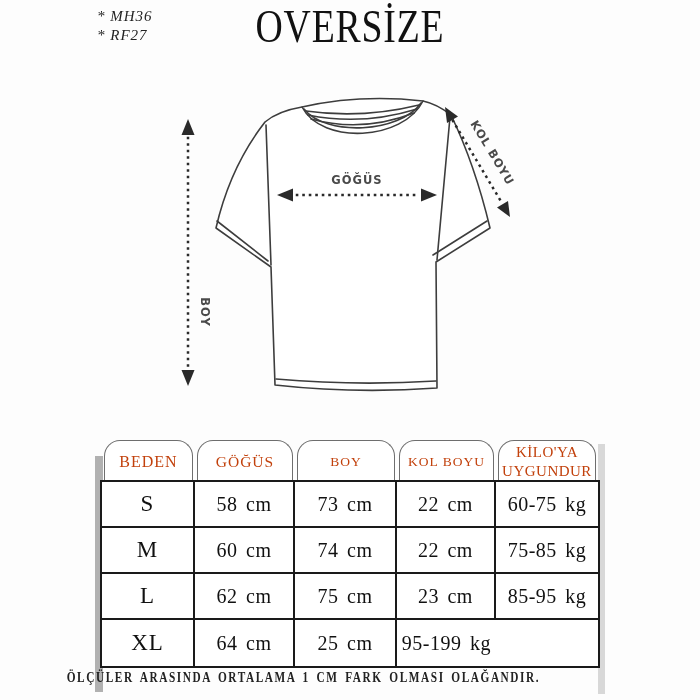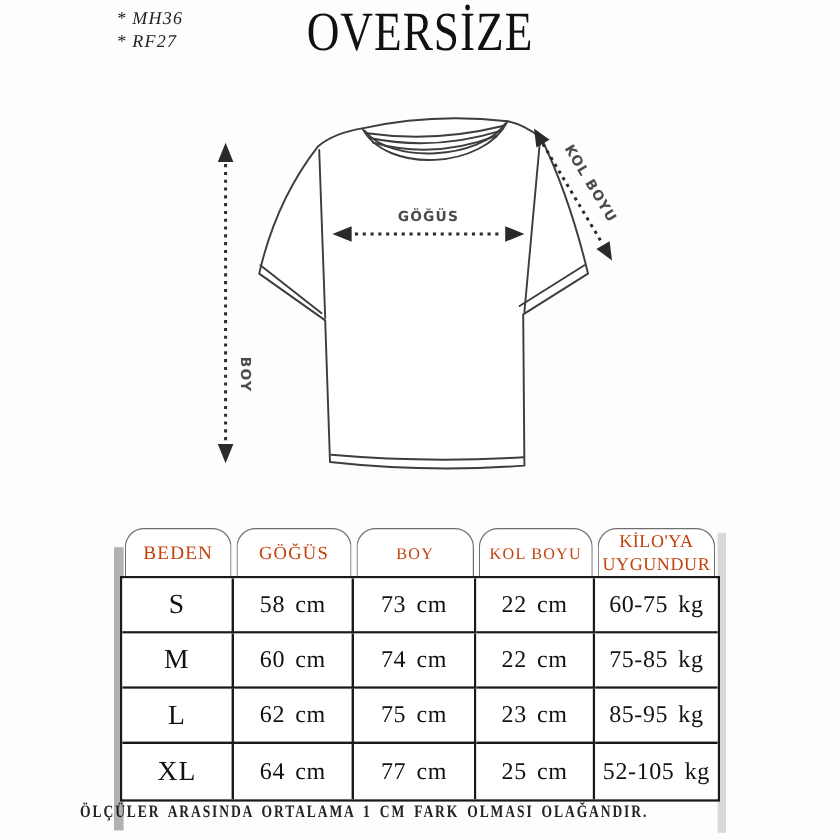--- a/index.html
+++ b/index.html
@@ -135,22 +135,21 @@
     <div class="cell lastcol">75-85 kg</div>
 
     <div class="cell sizecol">L</div>
     <div class="cell">62 cm</div>
     <div class="cell">75 cm</div>
     <div class="cell">23 cm</div>
     <div class="cell lastcol">85-95 kg</div>
 
     <div class="cell sizecol lastrow">XL</div>
     <div class="cell lastrow">64 cm</div>
-    <div class="cell lastrow">77 cm</div>
     <div class="cell lastrow">25 cm</div>
-    <div class="cell lastcol lastrow">52-105 kg</div>
+    <div class="cell lastcol lastrow">95-199 kg</div>
   </div>
 
   <div class="note-wrap">
     <span class="note">ÖLÇÜLER ARASINDA ORTALAMA 1 CM FARK OLMASI OLAĞANDIR.</span>
   </div>
 
 </div>
 
 </body></html>

